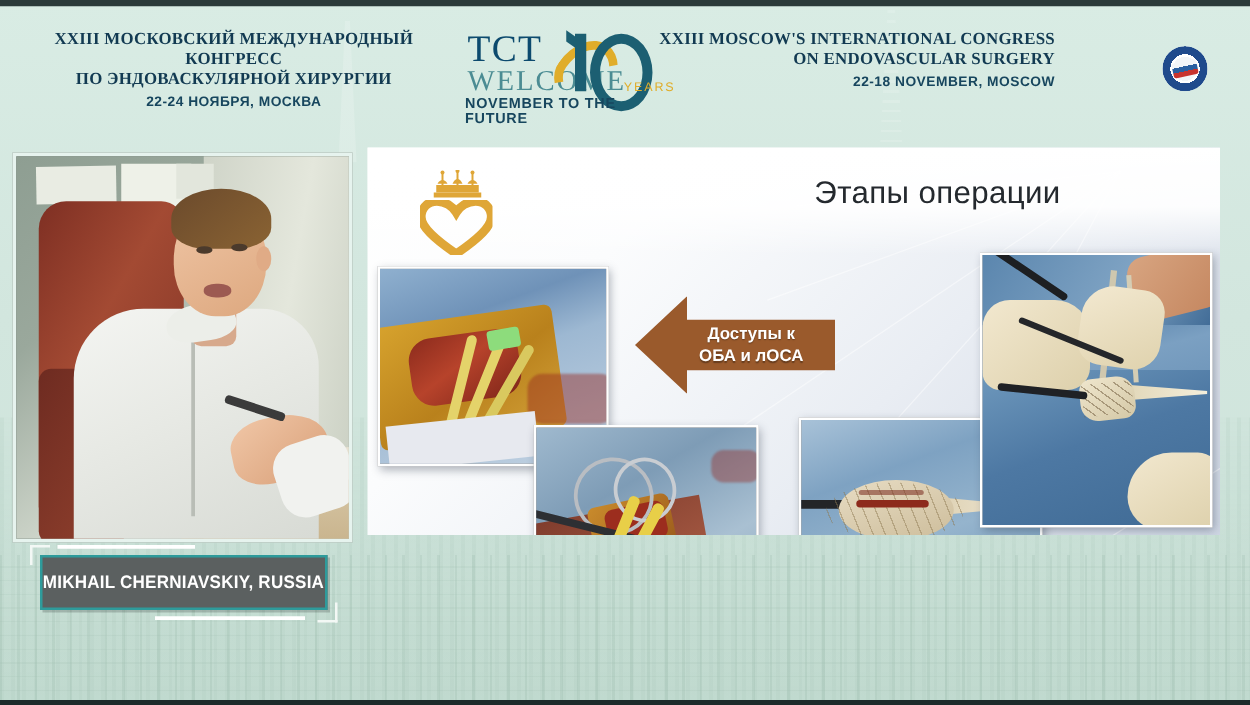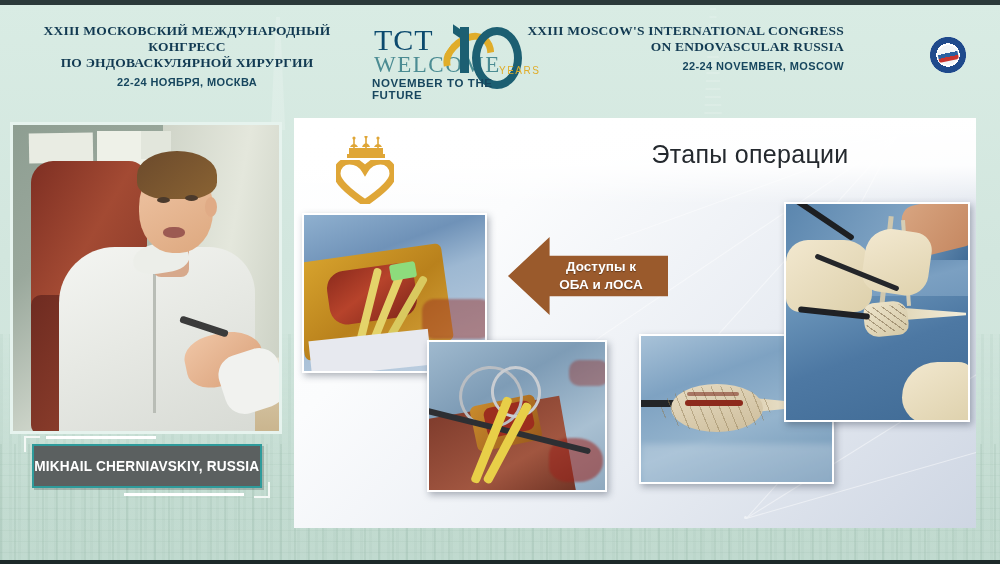--- a/index.html
+++ b/index.html
@@ -96,21 +96,21 @@
   .namewrap{position:absolute;left:12px;top:434px;width:268px;height:66px;}
   .nb-brk{position:absolute;border:2px solid #f3f8f5;}
   .nb-tl{left:12px;top:2px;width:14px;height:14px;border-right:none;border-bottom:none;}
   .nb-br{left:242px;top:48px;width:14px;height:14px;border-left:none;border-top:none;}
   .nb-line-t{position:absolute;left:34px;top:2px;width:110px;height:3px;background:#ffffff;}
   .nb-line-b{position:absolute;left:112px;top:59px;width:120px;height:3px;background:#ffffff;}
   .namebox{position:absolute;left:20px;top:10px;width:230px;height:44px;background:#5b6060;border:2px solid #2e9b9b;box-sizing:border-box;display:flex;align-items:center;justify-content:center;box-shadow:2px 2px 0 rgba(0,0,0,.18);}
   .namebox span{color:#ffffff;font-size:14.5px;font-weight:bold;letter-spacing:.2px;font-family:"Liberation Sans",sans-serif;transform:scaleX(.94);white-space:nowrap;}
 
   
-  .slide{position:absolute;left:294px;top:118px;width:682px;height:410px;overflow:hidden;
+  .slide{position:absolute;left:294px;top:118px;width:682px;height:310px;overflow:hidden;
       background:linear-gradient(135deg,#ffffff 0%,#fbfcfd 28%,#e9edf3 62%,#ced6e3 100%);}
   .slide-net{position:absolute;right:-40px;top:-20px;width:420px;height:460px;opacity:.55;}
   .slide-net .ln{position:absolute;left:0;top:0;height:1px;background:rgba(255,255,255,.85);transform-origin:0 0;}
   .slide-dot{position:absolute;width:3px;height:3px;border-radius:50%;background:#fff;}
 
   .logo-heart{position:absolute;left:40px;top:18px;width:60px;height:66px;}
   .lh-crown{position:absolute;left:12px;top:0;width:40px;height:24px;}
   .lh-heart{position:absolute;left:2px;top:24px;width:58px;height:44px;}
 
   .slide-title{position:absolute;left:246px;top:22px;width:420px;text-align:center;
@@ -219,23 +219,23 @@
       <div class="swoosh"></div>
       <div class="one"></div>
       <div class="zeroish"></div>
       <div class="years">YEARS</div>
       <div class="tct3">NOVEMBER TO THE FUTURE</div>
     </div>
 
     <div class="hd-right">
       <div class="l1">
         <div>XXIII MOSCOW'S INTERNATIONAL CONGRESS</div>
-        <div>ON ENDOVASCULAR RUSSIA</div>
+        <div>ON ENDOVASCULAR SURGERY</div>
       </div>
-      <div class="l2">22-24 NOVEMBER, MOSCOW</div>
+      <div class="l2">22-18 NOVEMBER, MOSCOW</div>
     </div>
 
 
     <div class="emblem">
       <div class="flag"></div>
     </div>
   </div>
 
   <div class="video">
     <div class="v-wall"></div>

